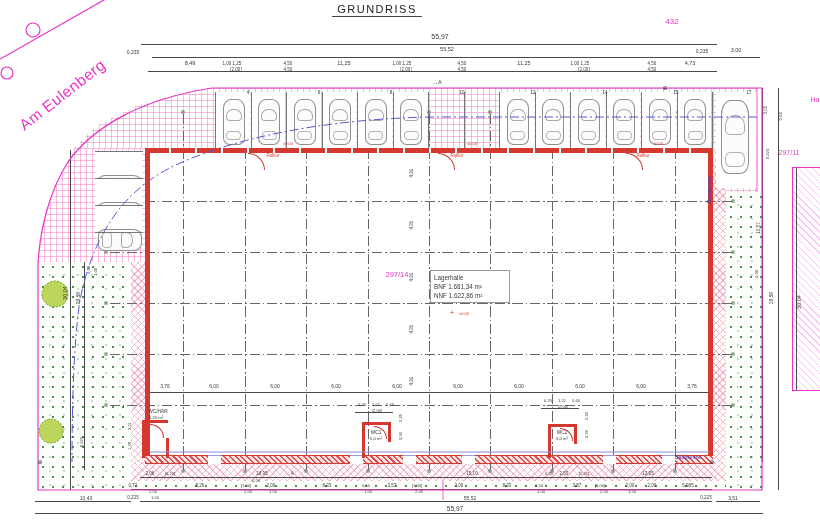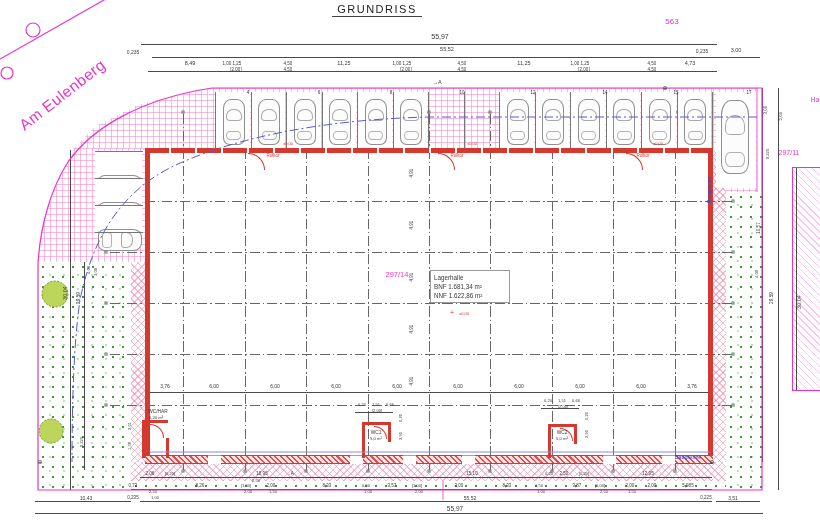--- a/index.html
+++ b/index.html
@@ -241,21 +241,21 @@
   <circle cx="55" cy="294" r="13" fill="#bcd65c" stroke="#6d9c2f" stroke-width="1" stroke-dasharray="2 1.5"></circle>
   <circle cx="51" cy="431" r="12" fill="#bcd65c" stroke="#6d9c2f" stroke-width="1" stroke-dasharray="2 1.5"></circle>
 </svg>
 
 <div id="hallbox">
   <div>Lagerhalle</div>
   <div>BNF 1.681,34 m²</div>
   <div>NNF 1.622,86 m²</div>
 </div>
 
-<span class="lbl mg" style="left:672px;top:22px;font-size:8px">563</span>
+<span class="lbl mg" style="left:672px;top:22px;font-size:8px">432</span>
 <span class="lbl mg" style="left:789px;top:152px;font-size:7px">297/11</span>
 <span class="lbl mg" style="left:397px;top:275px;font-size:7.5px">297/14</span>
 <span class="lbl mg" style="left:815px;top:99px;font-size:7px">Ha</span>
 
 <span class="lbl rot bl" style="left:710px;top:190px;font-size:5.5px">Baugrenze</span>
 <span class="lbl bl" style="left:688px;top:458px;font-size:5.5px">Baugrenze</span>
 
 <div id="anno" class="abs" style="left:0;top:0">
     <span class="lbl" style="left: 440px; top: 36px; font-size: 7px; color: rgb(58, 58, 58);">55,97</span>
     <span class="lbl" style="left: 447px; top: 50px; font-size: 5.5px; color: rgb(58, 58, 58);">55,52</span>

